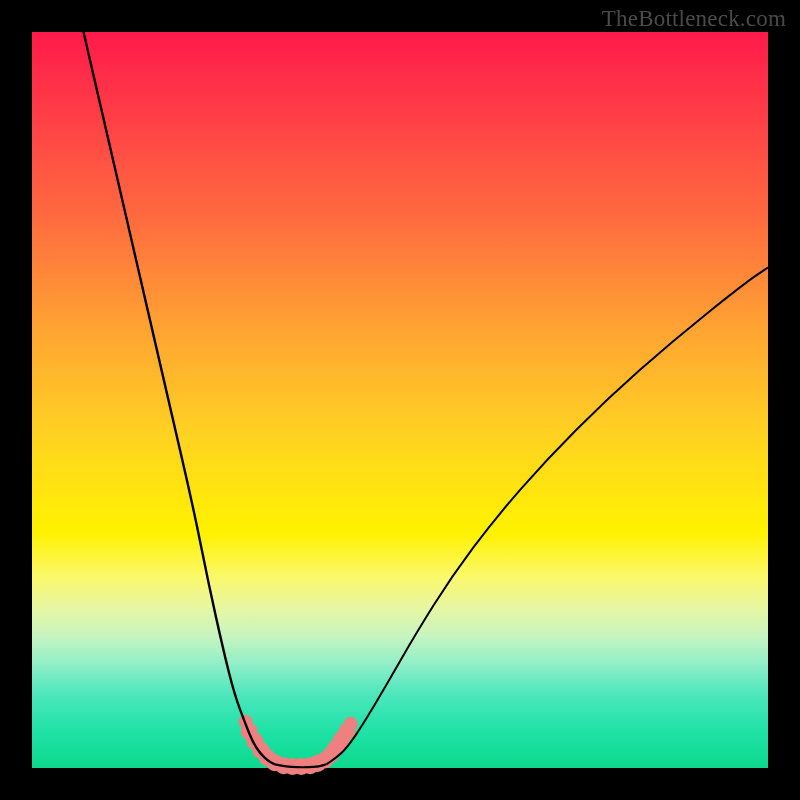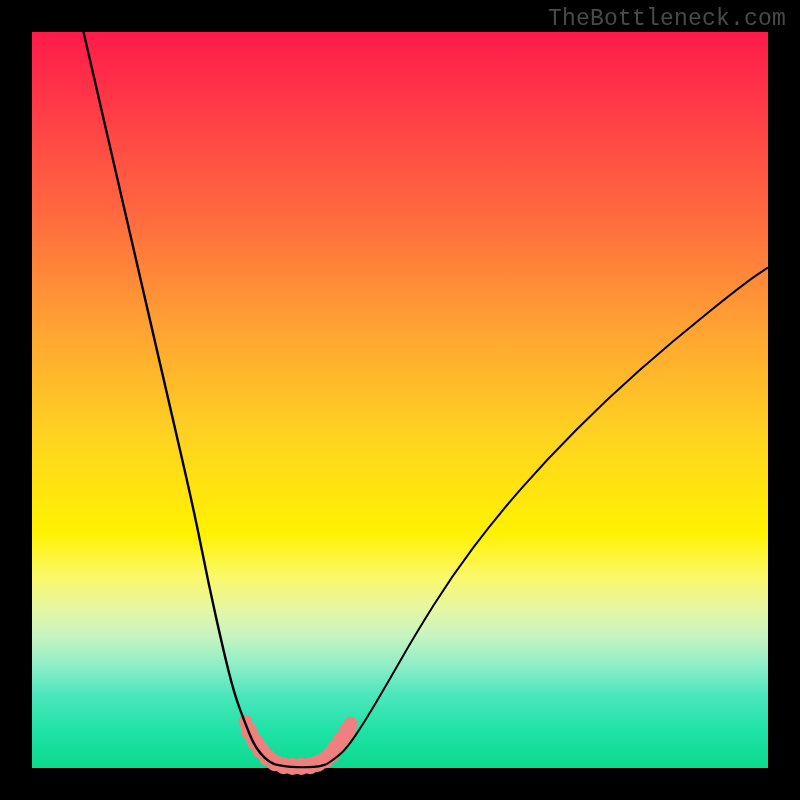--- a/index.html
+++ b/index.html
@@ -43,21 +43,21 @@
     );
   }
   .watermark {
     position: absolute;
     top: 6px;
     right: 14px;
     color: #4a4a4a;
     font-size: 23px;
     font-weight: 400;
     letter-spacing: 0.2px;
-    font-family: Liberation Mono, monospace;
+    font-family: Liberation Serif, serif;
     margin-left: 8px;
   }
   svg.curves {
     position: absolute;
     top: 0;
     left: 0;
     width: 736px;
     height: 736px;
     overflow: visible;
   }

